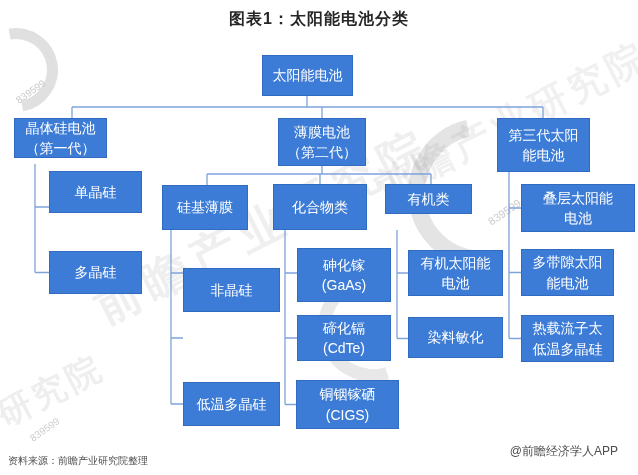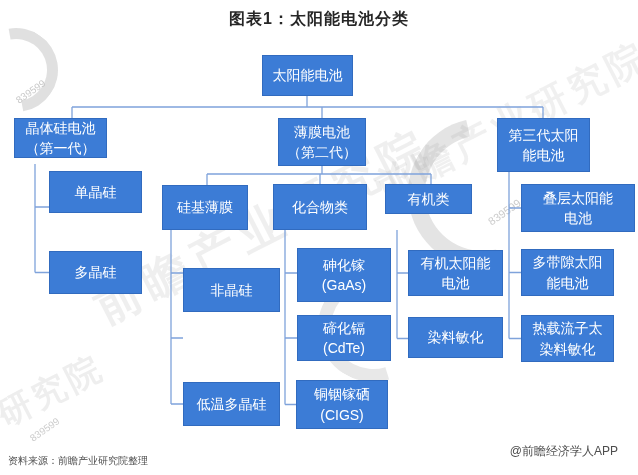--- a/index.html
+++ b/index.html
@@ -93,21 +93,21 @@
 (GaAs)</div>
   <div class="node" style="left:408px;top:250px;width:95px;height:46px">有机太阳能
 电池</div>
   <div class="node" style="left:521px;top:249px;width:93px;height:47px">多带隙太阳
 能电池</div>
 
   <div class="node" style="left:297px;top:315px;width:94px;height:46px">碲化镉
 (CdTe)</div>
   <div class="node" style="left:408px;top:317px;width:95px;height:41px">染料敏化</div>
   <div class="node" style="left:521px;top:315px;width:93px;height:47px">热载流子太
-染料敏化</div>
+低温多晶硅</div>
 
   <div class="node" style="left:183px;top:382px;width:97px;height:44px">低温多晶硅</div>
-  <div class="node" style="left:296px;top:380px;width:92px;height:49px">铜铟镓硒
+  <div class="node" style="left:296px;top:380px;width:103px;height:49px">铜铟镓硒
 (CIGS)</div>
 
   <div class="footer-left">资料来源：前瞻产业研究院整理</div>
   <div class="footer-right">@前瞻经济学人APP</div>
 </div>
 
 </body></html>

